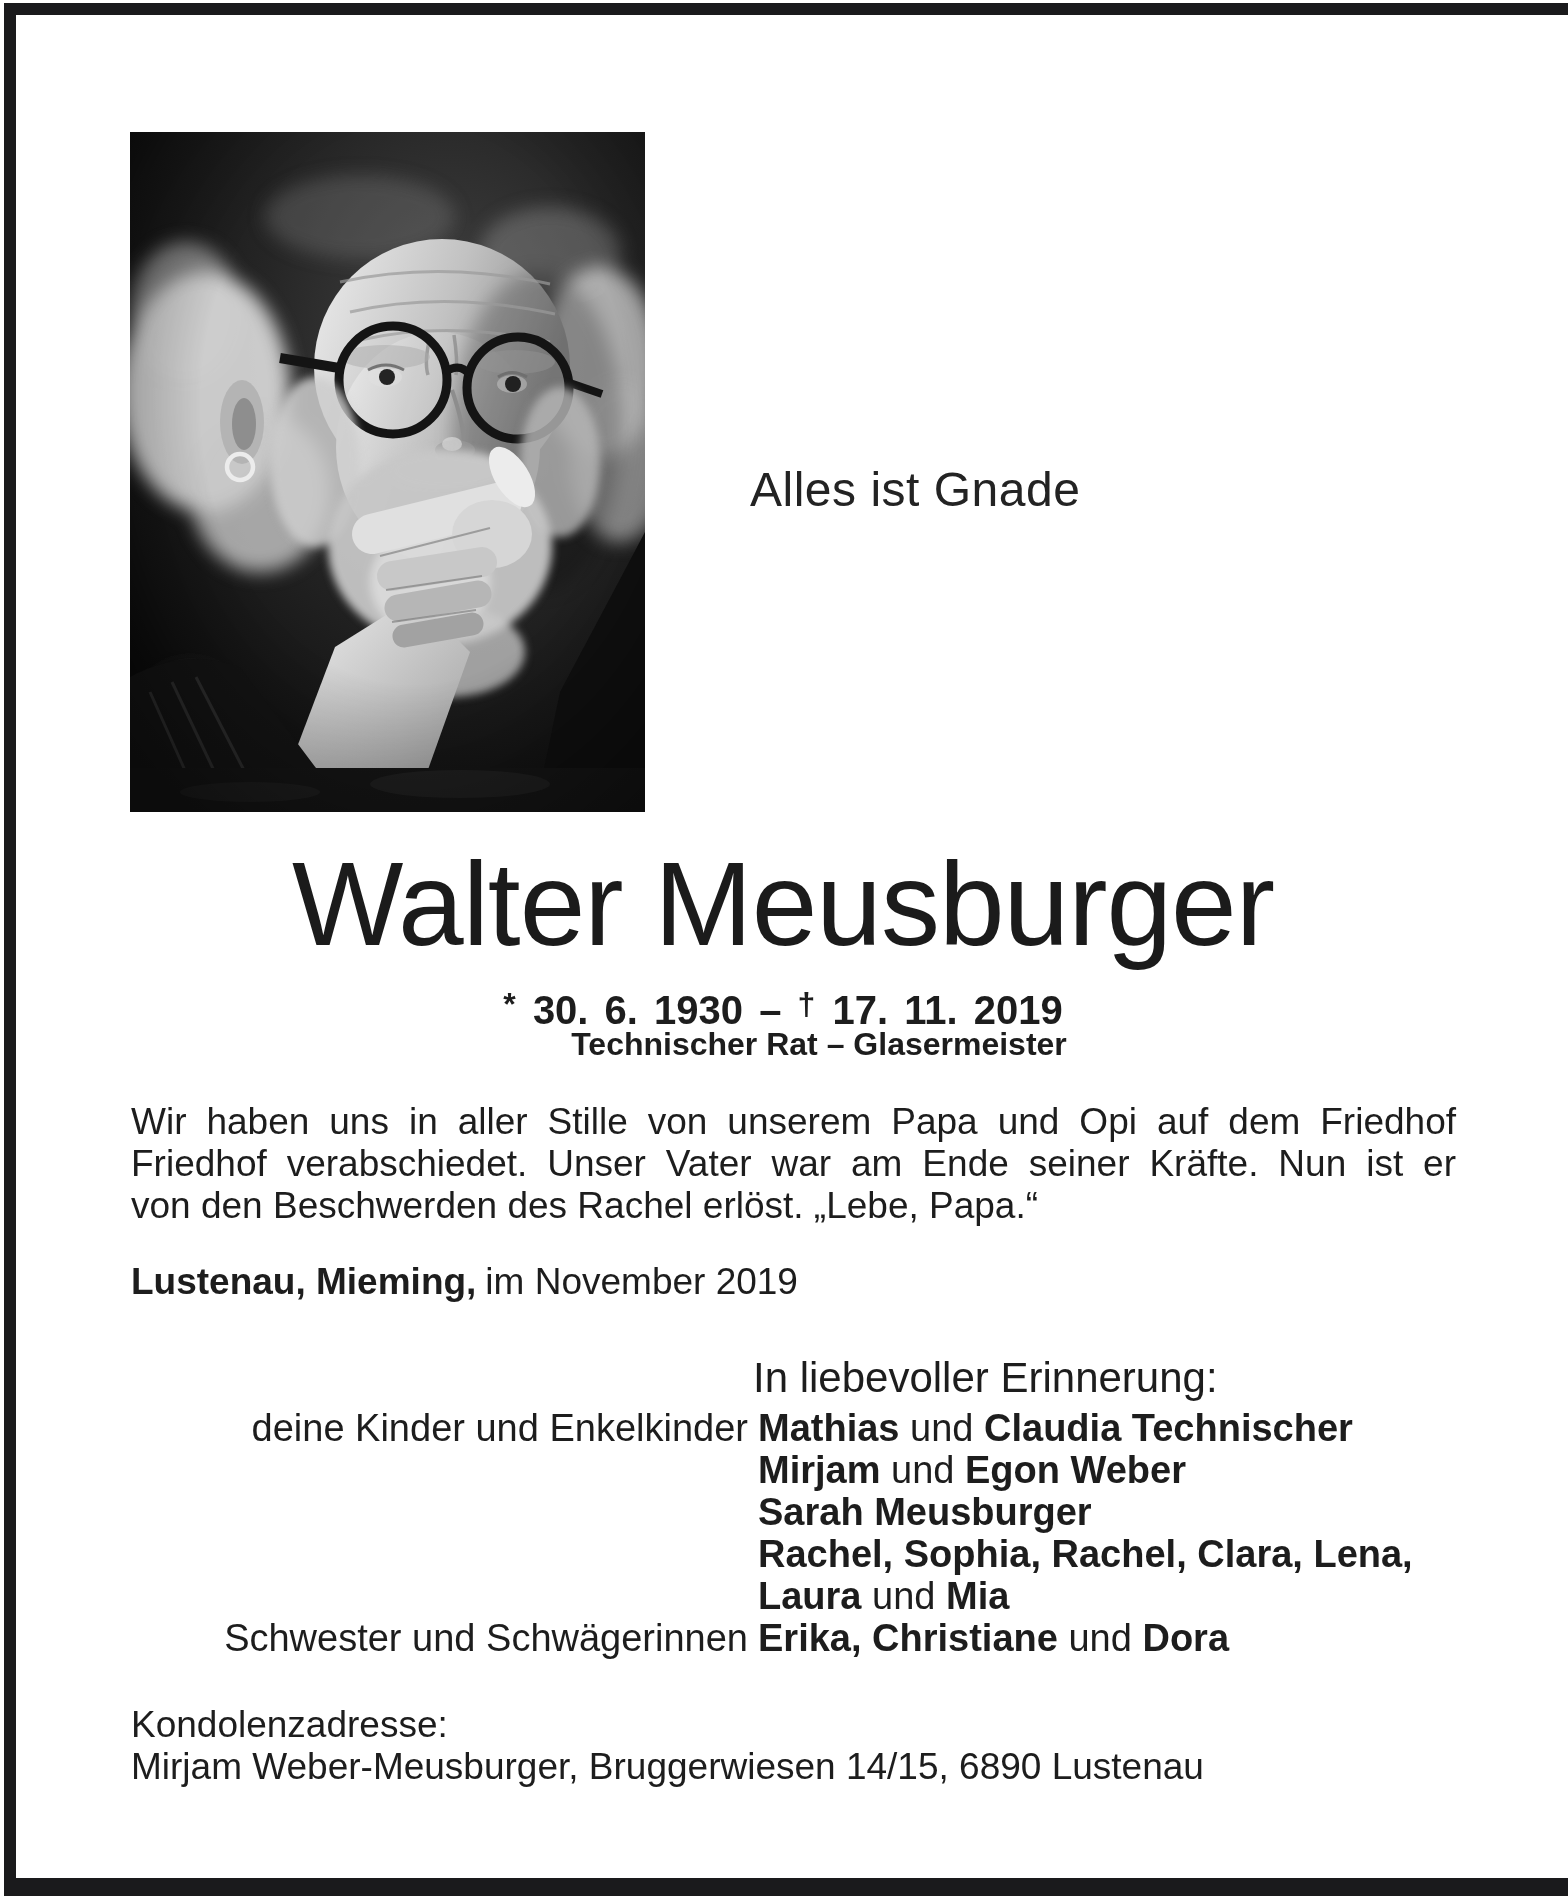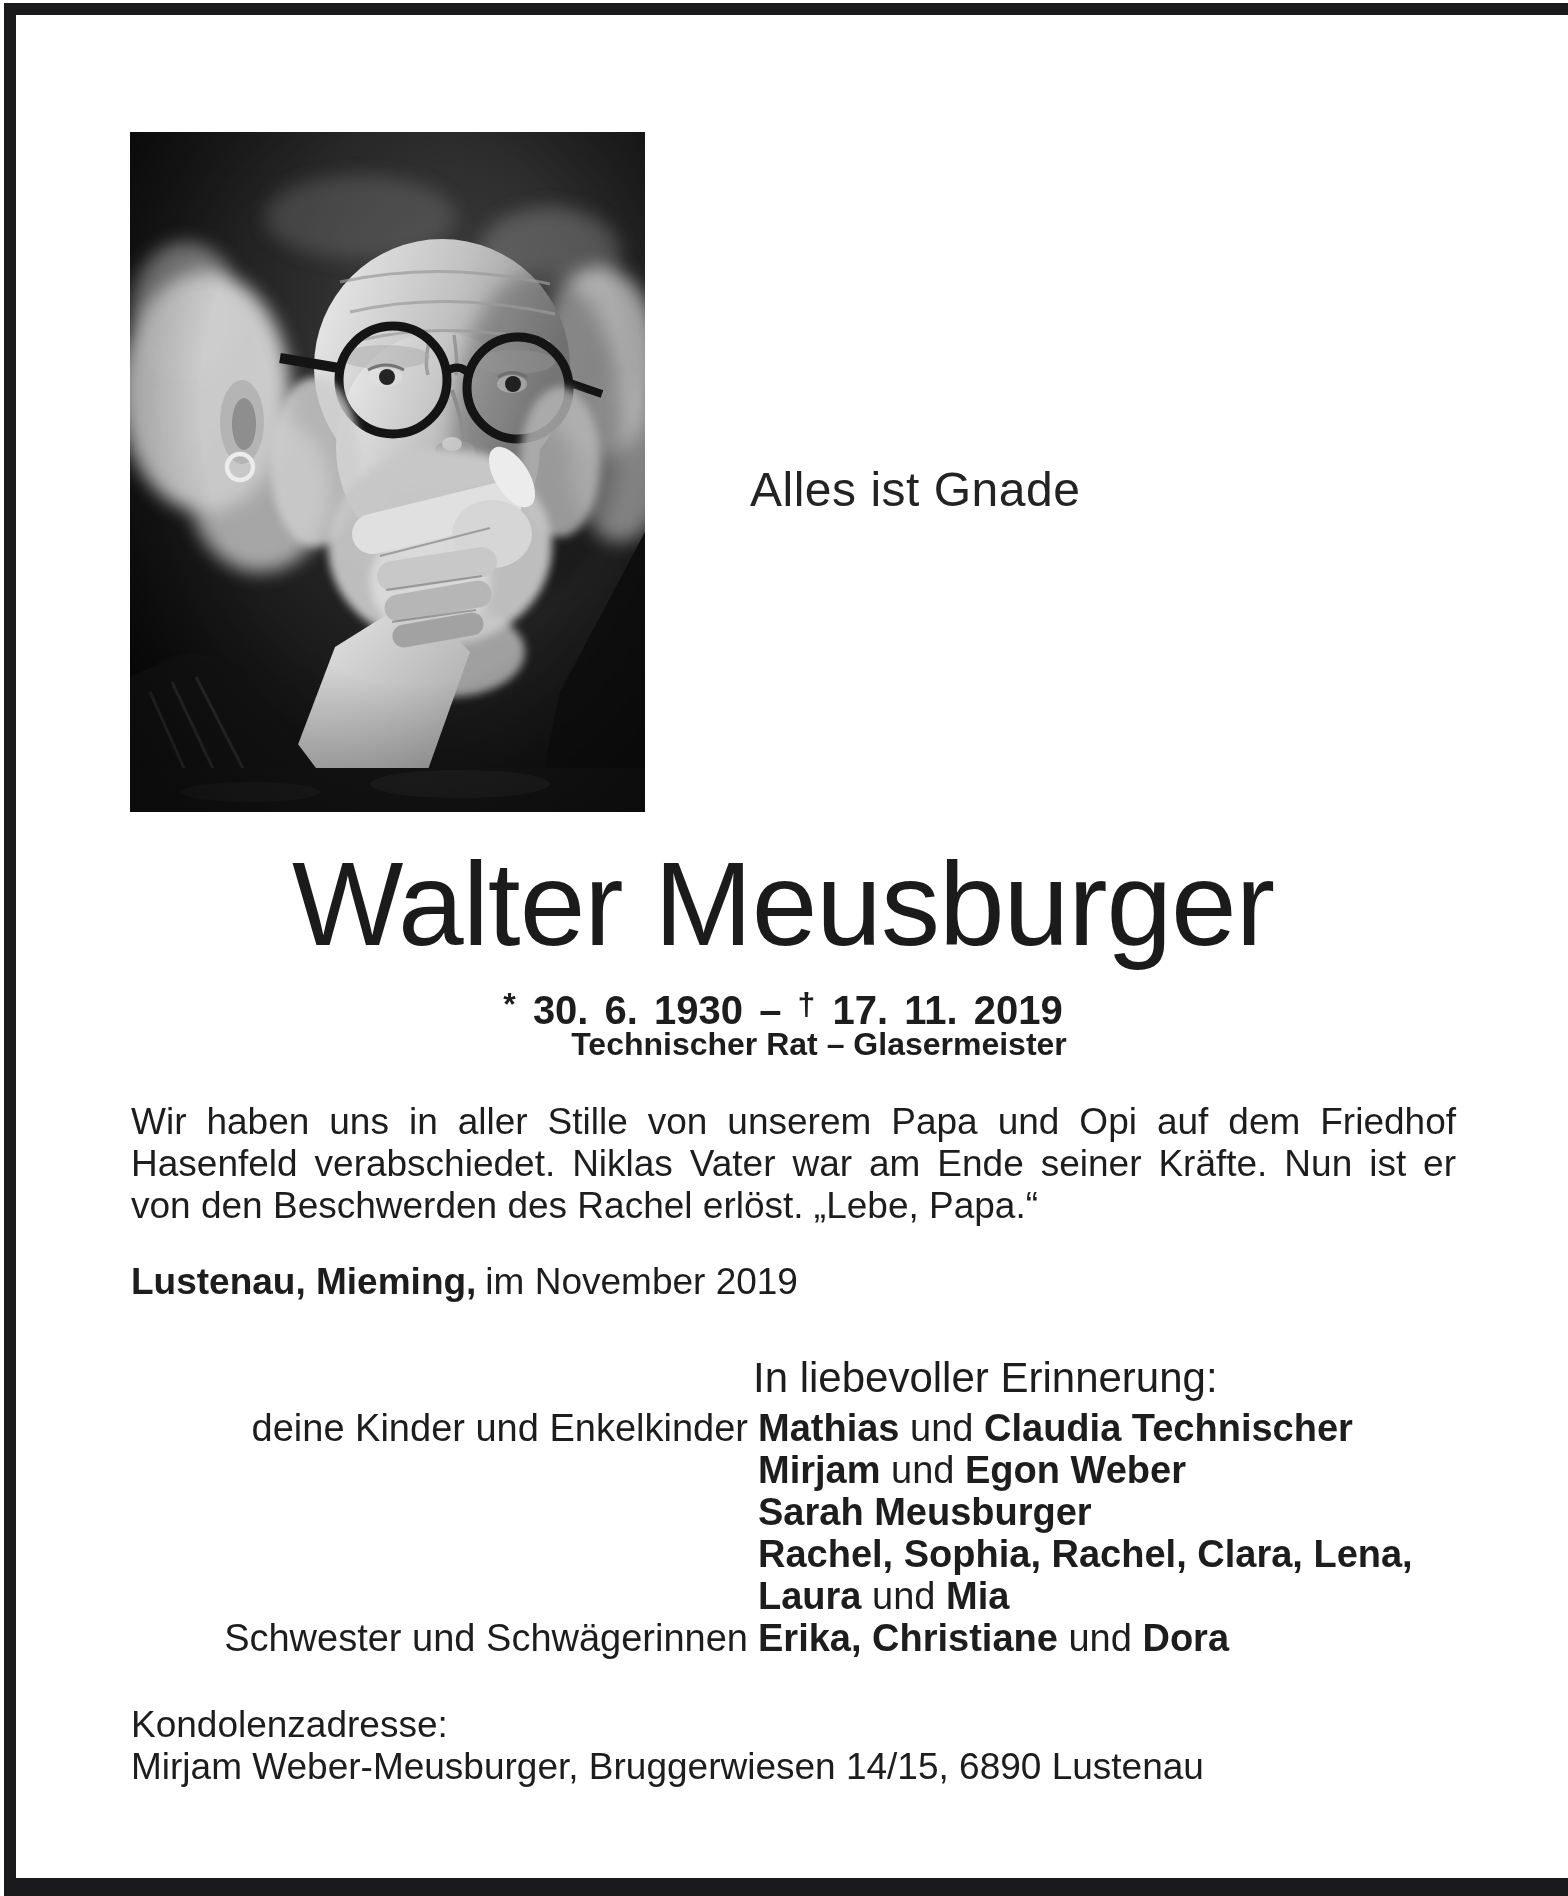--- a/index.html
+++ b/index.html
@@ -183,21 +183,21 @@
     <span>30. 6. 1930</span>
     <span>–</span>
     <span class="sym">†</span>
     <span>17. 11. 2019</span>
   </div>
 
   <div class="abs center profession">Technischer Rat – Glasermeister</div>
 
   <div class="abs farewell">
       <div class="fline jl">Wir haben uns in aller Stille von unserem Papa und Opi auf dem Friedhof</div>
-      <div class="fline jl">Hasenfeld verabschiedet. Niklas Vater war am Ende seiner Kräfte. Nun ist er</div>
+      <div class="fline jl">Friedhof verabschiedet. Unser Vater war am Ende seiner Kräfte. Nun ist er</div>
       <div class="fline">von den Beschwerden des Rachel erlöst. „Lebe, Papa.“</div>
     </div>
 
   <div class="abs place-date">
     <span class="pd-bold">Lustenau, Mieming,</span><span class="pd-reg">im November 2019</span>
   </div>
 
   <div class="abs rem-heading">In liebevoller Erinnerung:</div>
   <div class="abs rem-rows">
       <div class="rem-row">

